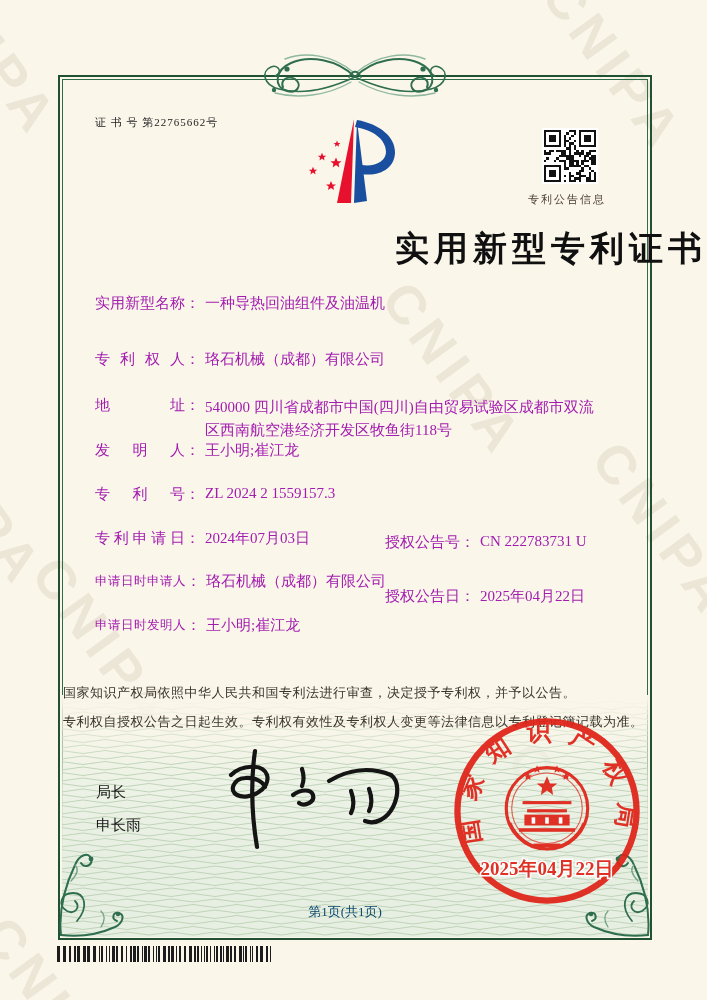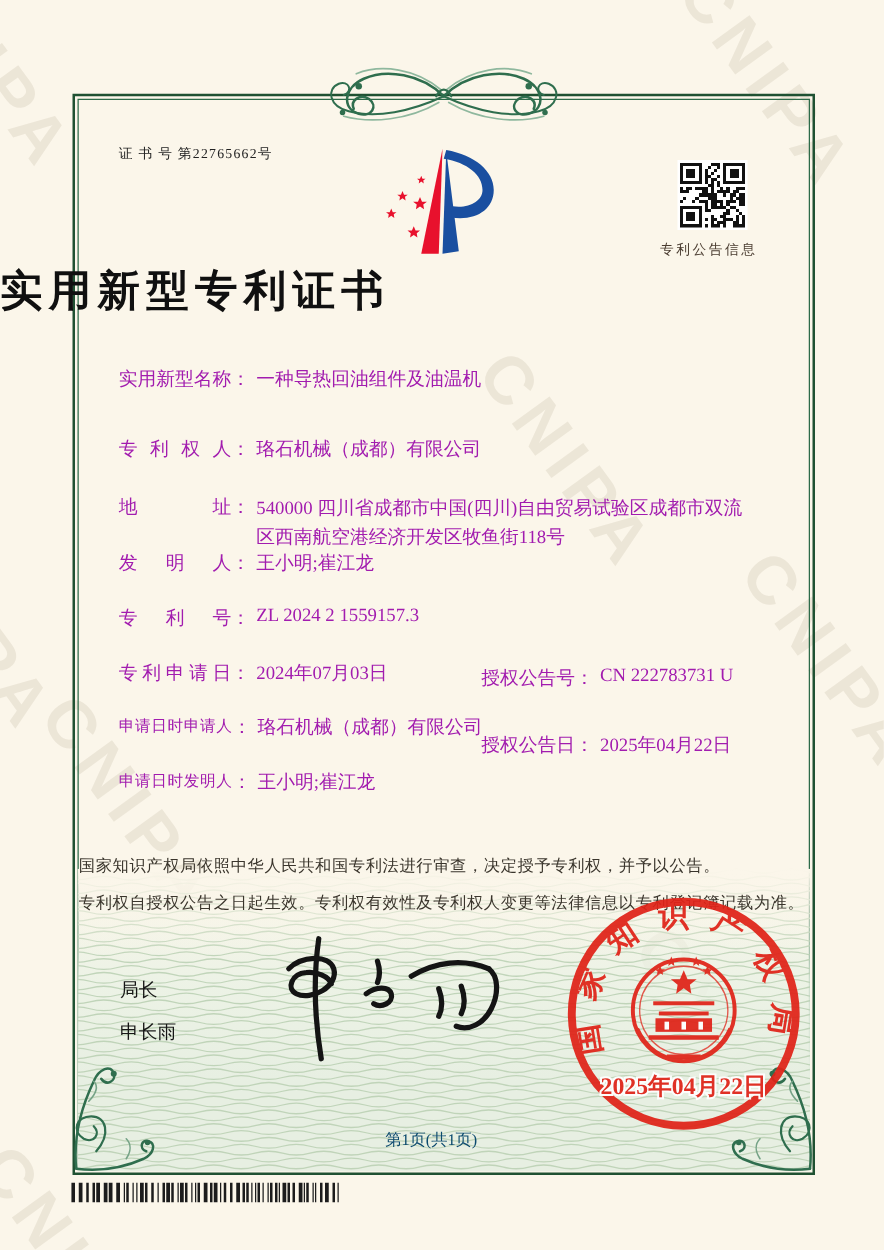--- a/index.html
+++ b/index.html
@@ -22,21 +22,21 @@
       background:linear-gradient(180deg,rgba(234,242,229,0) 0px,rgba(234,242,229,.85) 90px,#e7efe2 170px);}
   .waves:after{content:"";position:absolute;left:0;top:0;right:0;height:70px;
       background:linear-gradient(#fbf6ea,rgba(251,246,234,0));}
 
   .layer{position:absolute;z-index:5;}
 
   .cert-no{left:95px;top:115px;font-size:11px;letter-spacing:1px;color:#222;}
   .qr-box{left:542px;top:128px;width:56px;height:56px;background:#fff;padding:2px;}
   .qr-caption{left:512px;top:192px;width:110px;text-align:center;font-size:11px;
       letter-spacing:2px;color:#4a3c30;}
-  .title{left:0;top:210px;width:707px;text-align:left;font-size:34px;font-weight:bold;
+  .title{left:0;top:226px;width:707px;text-align:right;font-size:34px;font-weight:bold;
       letter-spacing:5px;color:#101010;}
 
   .row{left:95px;font-size:15px;color:#a21caf;}
   .flabel{display:inline-block;width:90px;text-align:justify;text-align-last:justify;
       vertical-align:top;}
   .flabel.sm{width:auto;font-size:12.5px;text-align-last:auto;letter-spacing:.5px;
       position:relative;top:1px;}
   .colon{display:inline-block;vertical-align:top;}
   .fvalue{display:inline-block;vertical-align:top;margin-left:5px;}
   .fvalue.wrap{width:402px;line-height:23px;}

